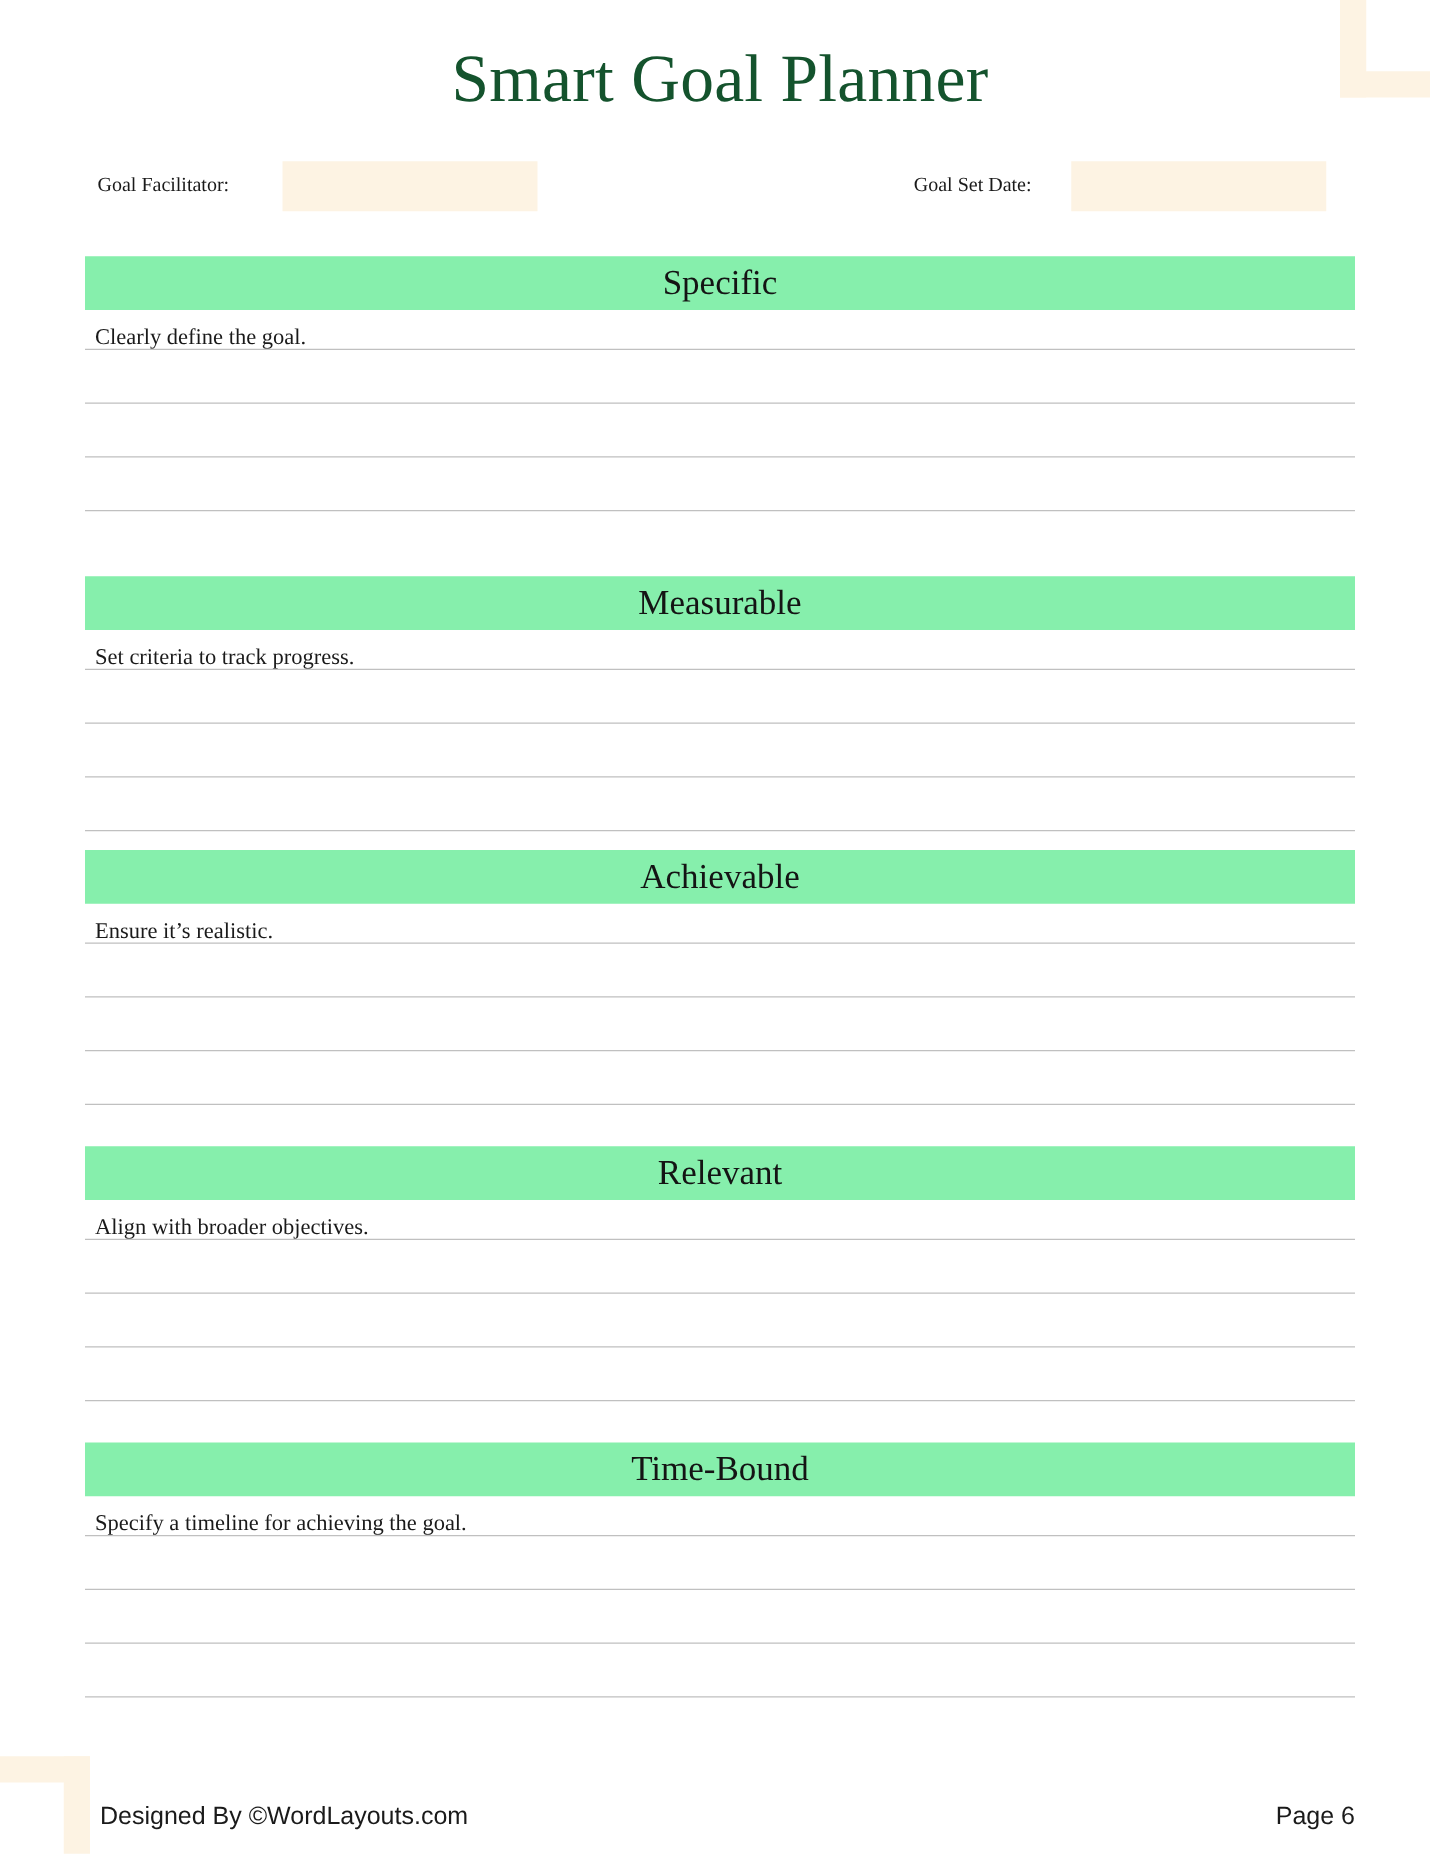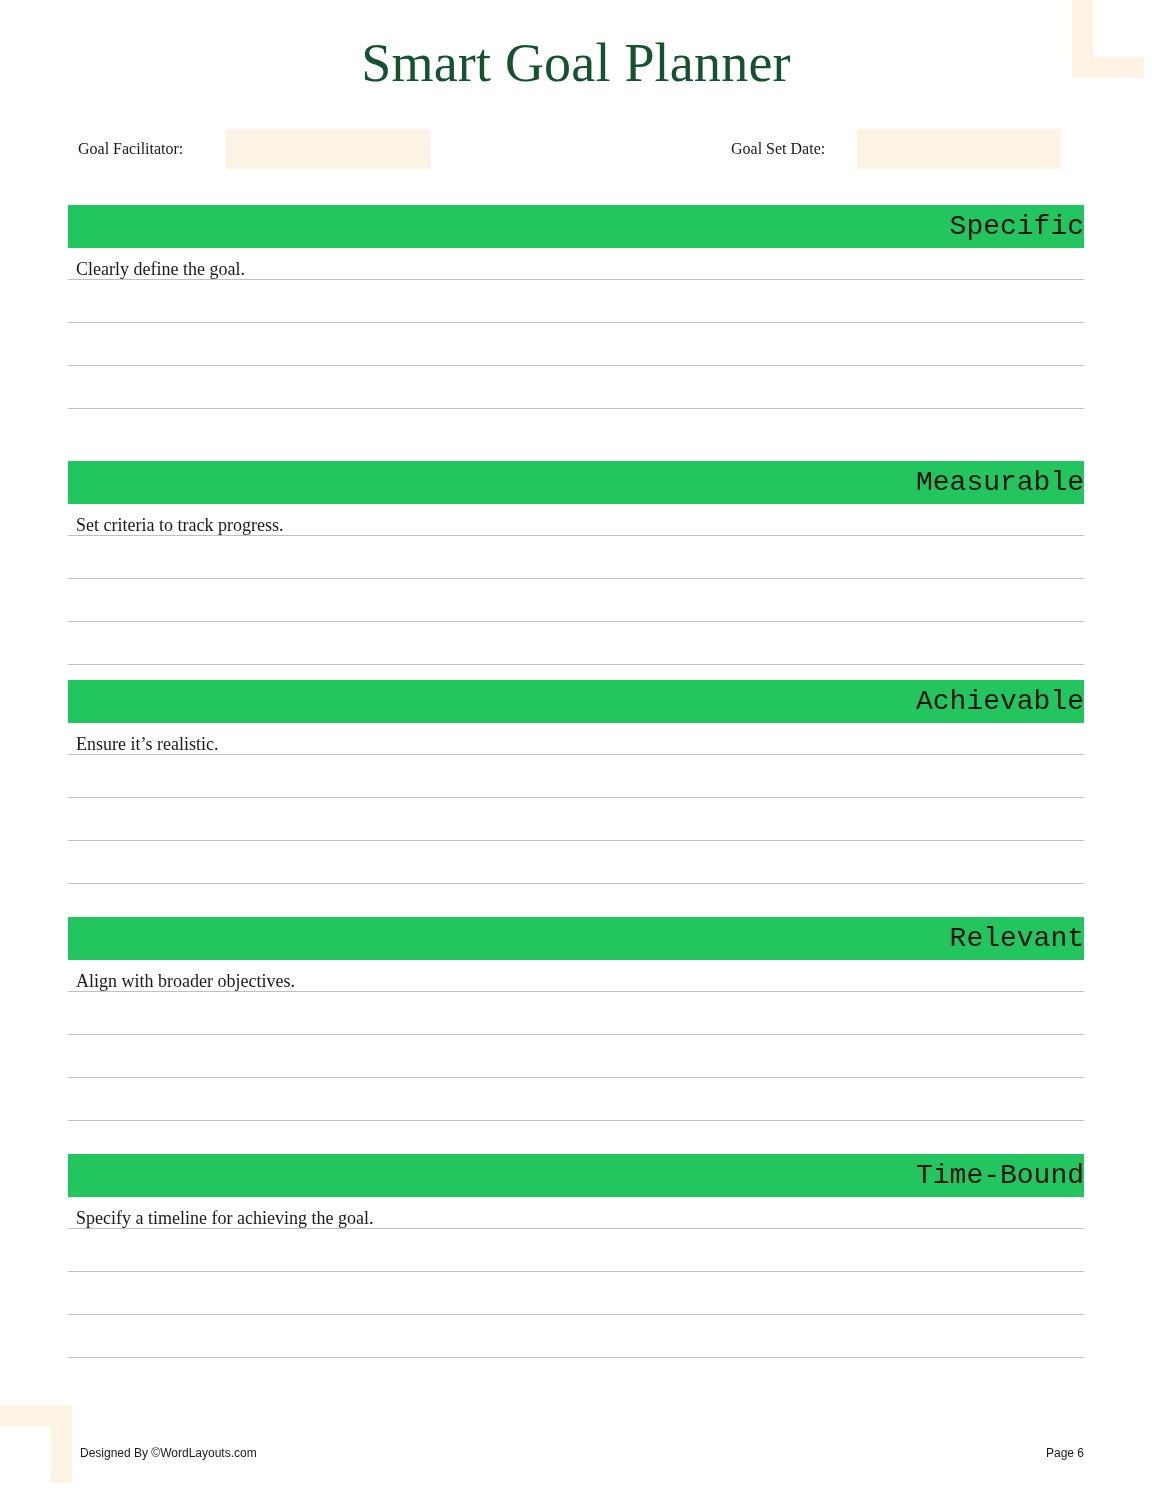--- a/index.html
+++ b/index.html
@@ -118,25 +118,24 @@
   .meta-field.right .meta-input { width: 204px; margin-left: 32px; }
 
   
   .section {
     position: absolute;
     left: 68px;
     width: 1016px;
   }
   .section-header {
     height: 43px;
-    background: #22c55e;
+    background: #86efac;
     display: flex;
     align-items: center;
-    justify-content: flex-end;
-    font-family: Liberation Mono, monospace;
+    justify-content: center;
   }
   .section-title {
     font-size: 28px;
     color: #141414;
     font-weight: 400;
     line-height: 1;
   }
   .section-hint {
     font-size: 18px;
     color: #1a1a1a;
@@ -162,21 +161,21 @@
   .footer {
     position: absolute;
     left: 80px;
     right: 68px;
     top: 1442px;
     height: 22px;
     display: flex;
     align-items: center;
     justify-content: space-between;
     font-family: "Liberation Sans", "DejaVu Sans", sans-serif;
-    font-size: 12px;
+    font-size: 20px;
     color: #1a1a1a;
   }
 </style>
 </head>
 <body>
 
 <div class="page">
 
   <div class="corner corner-tr">
     <div class="bar-v"></div>

